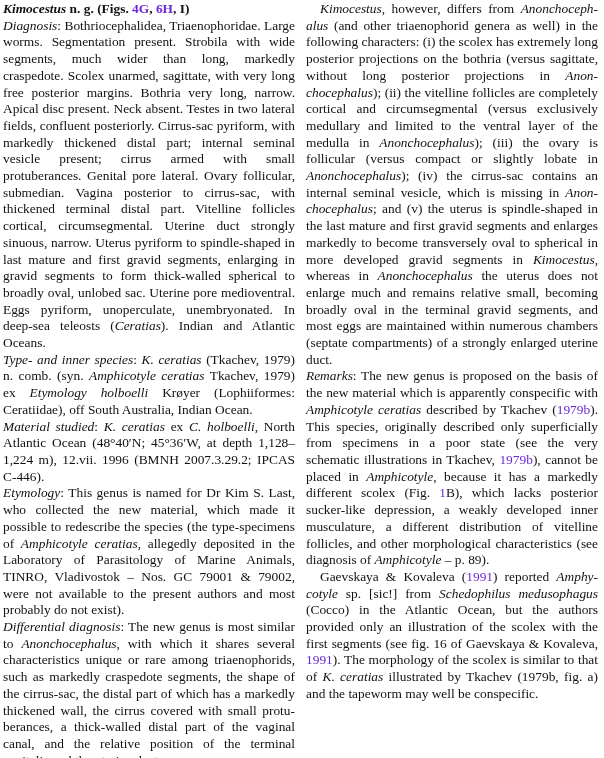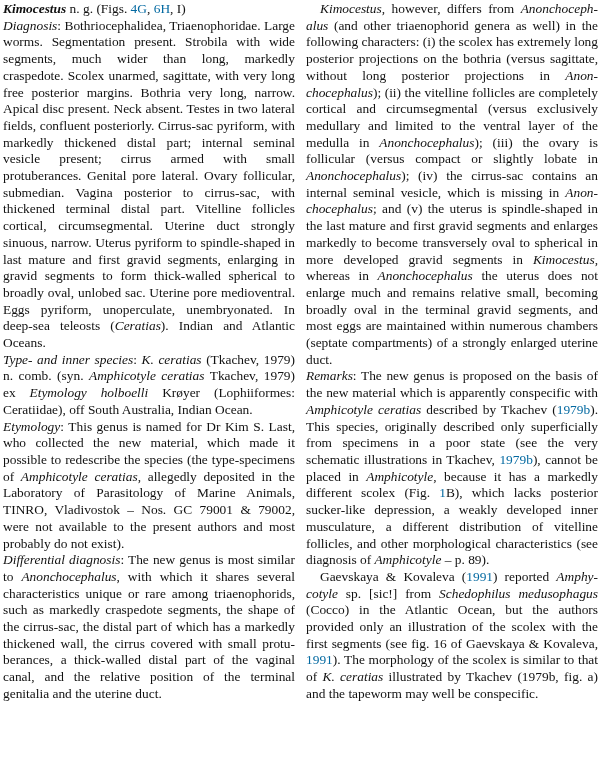--- a/index.html
+++ b/index.html
@@ -14,36 +14,37 @@
   .col {
     position: absolute; top: 1px;
     text-align: justify;
     hyphens: manual;
   }
   .col-left { left: 3px; width: 292px; }
   .col-right { left: 306px; width: 292px; }
   p { margin: 0; }
   .indent { text-indent: 14px; }
   .bi { font-weight: bold; font-style: italic; }
-  .b { font-weight: normal; }
+  .b { font-weight: bold; }
   i, .i { font-style: italic; }
-  .link { color: #0369a1; }
+  .link { color: #6d28d9; }
 </style>
 </head>
 <body>
 
 <div class="page">
 
   <div class="col col-left">
     <p><span class="bi">Kimocestus</span><span class="b"> n. g. (Figs. </span><a class="b link">4G</a><span class="b">, </span><a class="b link">6H</a><span class="b">, I)</span></p>
 
     <p><i>Diagnosis</i><span>: Bothriocephalidea, Triaenophoridae. Large worms. Segmentation present. Strobila with wide segments, much wider than long, markedly craspedote. Scolex unarmed, sagittate, with very long free posterior margins. Bothria very long, narrow. Apical disc present. Neck absent. Testes in two lateral fields, confluent posteriorly. Cirrus-sac pyriform, with mark­edly thickened distal part; internal seminal vesicle present; cirrus armed with small protuberances. Gen­ital pore lateral. Ovary follicular, submedian. Vagina posterior to cirrus-sac, with thickened terminal distal part. Vitelline follicles cortical, circumsegmental. Uterine duct strongly sinuous, narrow. Uterus pyriform to spindle-shaped in last mature and first gravid segments, enlarging in gravid segments to form thick-walled spherical to broadly oval, unlobed sac. Uterine pore medioventral. Eggs pyriform, unoper­culate, unembryonated. In deep-sea teleosts (</span><i>Ceratias</i><span>). Indian and Atlantic Oceans.</span></p>
 
     <p><i>Type- and inner species</i><span>: </span><i>K. ceratias</i><span> (Tkachev, 1979) n. comb. (syn. </span><i>Amphicotyle ceratias</i><span> Tkachev, 1979) ex </span><i>Etymology holboelli</i><span> Krøyer (Lophiiformes: Ceratii­dae), off South Australia, Indian Ocean.</span></p>
 
+    <p><i>Material studied</i><span>: </span><i>K. ceratias</i><span> ex </span><i>C. holboelli</i><span>, North Atlantic Ocean (48°40′N; 45°36′W, at depth 1,128–1,224 m), 12.vii. 1996 (BMNH 2007.3.29.2; IPCAS C-446).</span></p>
 
     <p><i>Etymology</i><span>: This genus is named for Dr Kim S. Last, who collected the new material, which made it possible to redescribe the species (the type-specimens of </span><i>Amphicotyle ceratias</i><span>, allegedly deposited in the Laboratory of Parasitology of Marine Animals, TINRO, Vladivostok – Nos. GC 79001 &amp; 79002, were not available to the present authors and most probably do not exist).</span></p>
 
     <p><i>Differential diagnosis</i><span>: The new genus is most similar to </span><i>Anonchocephalus</i><span>, with which it shares several characteristics unique or rare among triaenophorids, such as markedly craspedote segments, the shape of the cirrus-sac, the distal part of which has a markedly thickened wall, the cirrus covered with small protu­berances, a thick-walled distal part of the vaginal canal, and the relative position of the terminal genitalia and the uterine duct.</span></p>
   </div>
 
   <div class="col col-right">
     <p class="indent"><i>Kimocestus</i><span>, however, differs from </span><i>Anonchoceph­alus</i><span> (and other triaenophorid genera as well) in the following characters: (i) the scolex has extremely long posterior projections on the bothria (versus sagittate, without long posterior projections in </span><i>Anon­chocephalus</i><span>); (ii) the vitelline follicles are completely cortical and circumsegmental (versus exclusively medullary and limited to the ventral layer of the medulla in </span><i>Anonchocephalus</i><span>); (iii) the ovary is follicular (versus compact or slightly lobate in </span><i>Anonchocephalus</i><span>); (iv) the cirrus-sac contains an internal seminal vesicle, which is missing in </span><i>Anon­chocephalus</i><span>; and (v) the uterus is spindle-shaped in the last mature and first gravid segments and enlarges markedly to become transversely oval to spherical in more developed gravid segments in </span><i>Kimocestus</i><span>, whereas in </span><i>Anonchocephalus</i><span> the uterus does not enlarge much and remains relative small, becoming broadly oval in the terminal gravid segments, and most eggs are maintained within numerous chambers (septate compartments) of a strongly enlarged uterine duct.</span></p>
 
     <p><i>Remarks</i><span>: The new genus is proposed on the basis of the new material which is apparently conspecific with </span><i>Amphicotyle ceratias</i><span> described by Tkachev (</span><a class="link">1979b</a><span>). This species, originally described only superficially from specimens in a poor state (see the very schematic illustrations in Tkachev, </span><a class="link">1979b</a><span>), cannot be placed in </span><i>Amphicotyle</i><span>, because it has a markedly different scolex (Fig. </span><a class="link">1</a><span>B), which lacks posterior sucker-like depression, a weakly developed inner musculature, a different distribution of vitelline follicles, and other morphological characteristics (see diagnosis of </span><i>Amphicotyle</i><span> – p. 89).</span></p>

